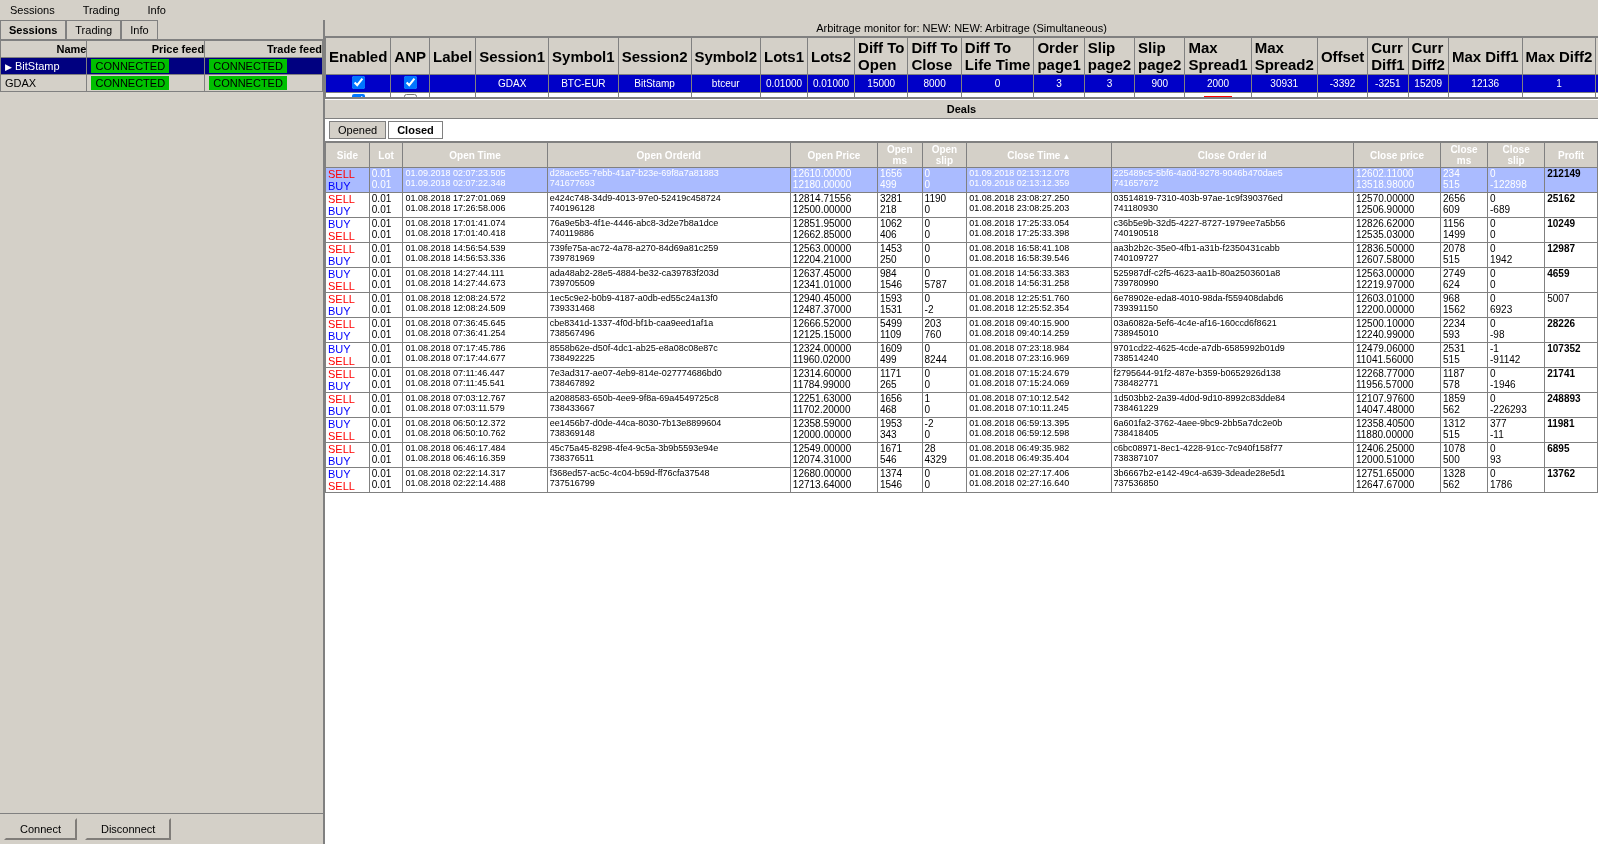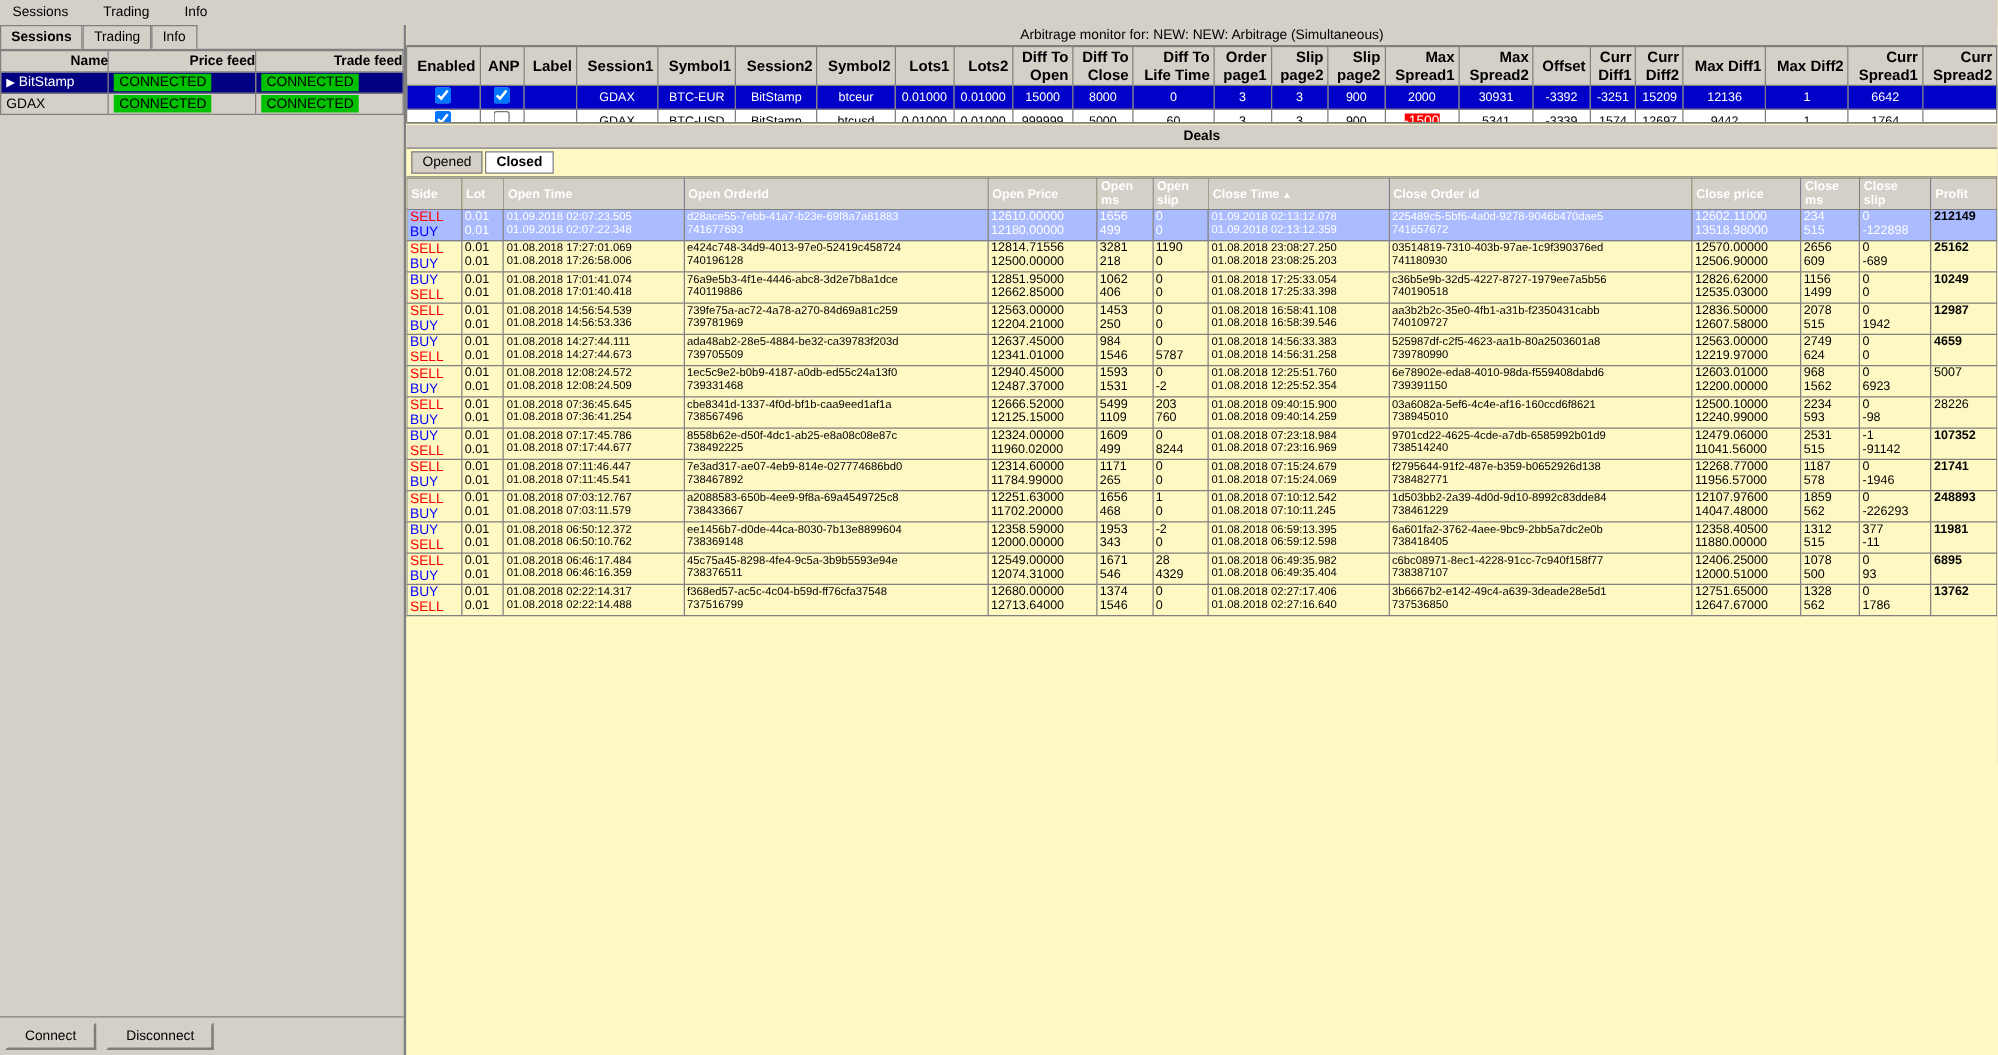--- a/index.html
+++ b/index.html
@@ -16,45 +16,45 @@
     .left-panel-tab.active { background: #d4d0c8; font-weight: bold; }
     
     
     .sessions-table { width: 100%; border-collapse: collapse; }
     .sessions-table th { background: #d4d0c8; border: 1px solid #808080; padding: 2px 0; text-align: right; font-weight: bold; }
     .sessions-table td { border: 1px solid #808080; padding: 2px 4px; }
     .sessions-table tr.selected { background: #000080; color: white; }
     .connected-green { background: #00c000; color: black; font-weight: normal; padding: 1px 4px; }
     
     
-    .right-panel { position: absolute; left: 325px; top: 20px; right: 0; bottom: 0; background: #fef9c3; overflow: hidden; }
+    .right-panel { position: absolute; left: 325px; top: 20px; right: 0; bottom: 0; background: #ffffff; overflow: hidden; }
     
     
     .top-title { background: #d4d0c8; border-bottom: 1px solid #808080; padding: 2px 4px; text-align: center; font-size: 11px; }
     
     
     .arb-table-container { border-bottom: 2px solid #808080; overflow-x: auto; }
     .arb-table { width: 100%; border-collapse: collapse; white-space: nowrap; }
-    .arb-table th { background: #d4d0c8; border: 1px solid #808080; padding: 1px 3px; text-align: right; font-size: 12px; font-weight: bold; }
+    .arb-table th { background: #d4d0c8; border: 1px solid #808080; padding: 1px 3px; text-align: left; font-size: 15px; font-weight: bold; }
     .arb-table td { border: 1px solid #808080; padding: 1px 3px; text-align: center; font-size: 10px; }
     .arb-table tr.row-blue { background: #0000c8; color: white; }
     .arb-table tr.row-white { background: white; }
     .cell-red { background: #ff0000; color: white; }
     
     
     .deals-section { position: absolute; left: 0; right: 0; top: 80px; bottom: 0; }
     .deals-title { text-align: center; padding: 3px; font-weight: bold; background: #d4d0c8; border-bottom: 1px solid #808080; }
     .deals-tabs { display: flex; padding: 2px 4px; gap: 2px; border-bottom: 1px solid #808080; }
     .deals-tab { padding: 2px 8px; border: 1px solid #808080; cursor: pointer; background: #d4d0c8; font-size: 11px; }
     .deals-tab.active { background: white; font-weight: bold; }
     
     
     .deals-table-container { overflow: auto; height: calc(100% - 55px); }
     .deals-table { width: 100%; border-collapse: collapse; white-space: nowrap; }
-    .deals-table th { background: #d4d0c8; border: 1px solid #808080; padding: 1px 3px; text-align: left; font-size: 10px; font-weight: bold; position: sticky; top: 0; }
+    .deals-table th { background: #d4d0c8; border: 1px solid #808080; padding: 1px 3px; text-align: center; font-size: 10px; font-weight: bold; position: sticky; top: 0; }
     .deals-table td { border: 1px solid #808080; padding: 0 2px; font-size: 10px; vertical-align: top; }
     .deals-table tr:nth-child(1) { background: #6688ff; color: white; }
     .btn { padding: 3px 14px; border: 2px outset #d4d0c8; background: #d4d0c8; cursor: pointer; font-size: 11px; }
     
     .th-sort { cursor: pointer; }
     .th-sort.asc::after { content: ' ▲'; font-size: 8px; }
   </style>
 </head>
 <body>
 
@@ -335,21 +335,21 @@
     <td style="font-size:9px">01.08.2018 07:36:45.645<br>01.08.2018 07:36:41.254</td>
     <td style="font-size:9px">cbe8341d-1337-4f0d-bf1b-caa9eed1af1a<br>738567496</td>
     <td>12666.52000<br>12125.15000</td>
     <td>5499<br>1109</td>
     <td>203<br>760</td>
     <td style="font-size:9px">01.08.2018 09:40:15.900<br>01.08.2018 09:40:14.259</td>
     <td style="font-size:9px">03a6082a-5ef6-4c4e-af16-160ccd6f8621<br>738945010</td>
     <td>12500.10000<br>12240.99000</td>
     <td>2234<br>593</td>
     <td>0<br>-98</td>
-    <td style="font-weight:normal;color:black">28226</td>
+    <td style="font-weight:bold;color:black">28226</td>
   </tr>
             <tr>
     <td>
       <span style="color:blue">BUY</span><br>
       <span style="color:red">SELL</span>
     </td>
     <td>0.01<br>0.01</td>
     <td style="font-size:9px">01.08.2018 07:17:45.786<br>01.08.2018 07:17:44.677</td>
     <td style="font-size:9px">8558b62e-d50f-4dc1-ab25-e8a08c08e87c<br>738492225</td>
     <td>12324.00000<br>11960.02000</td>

